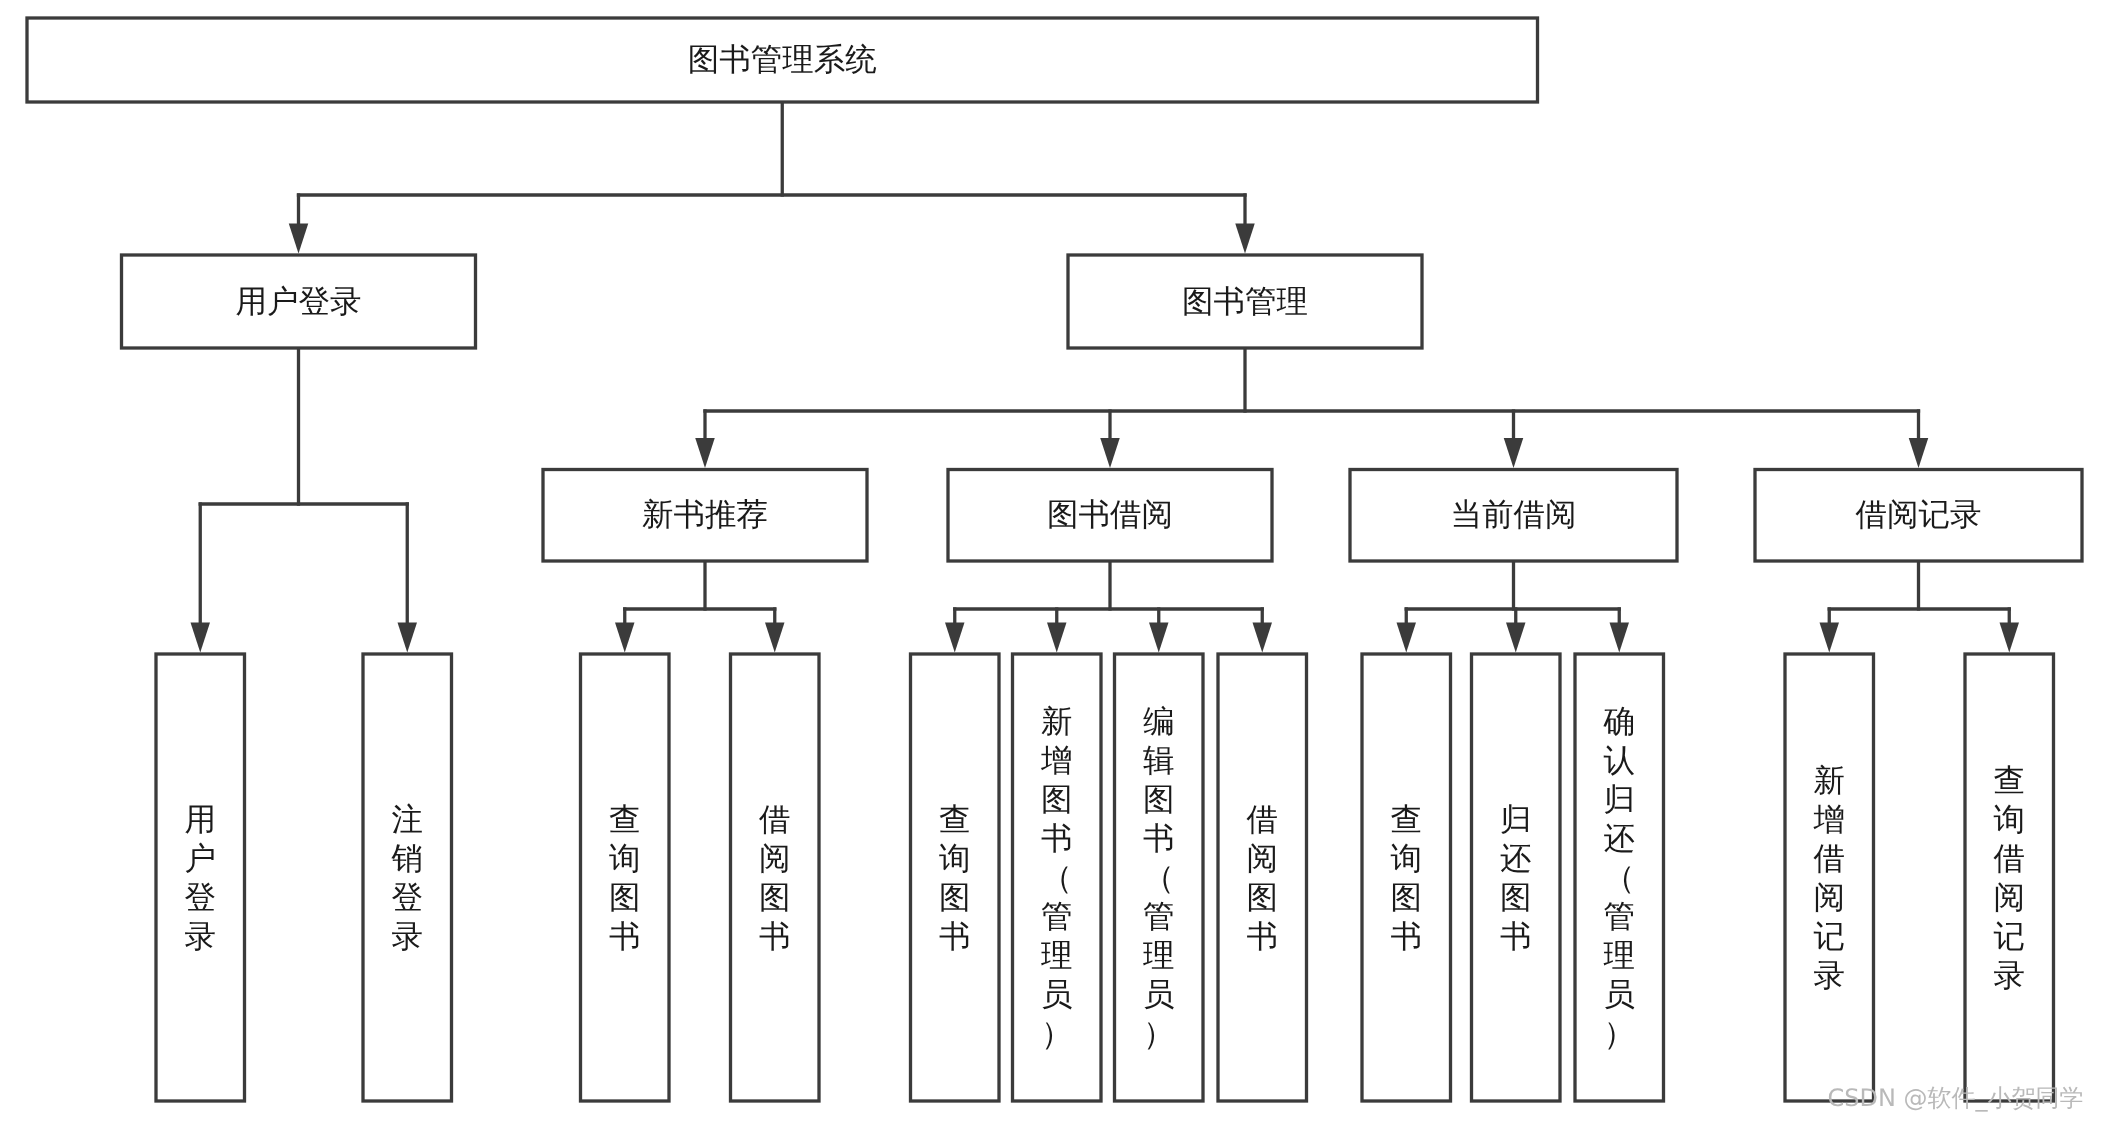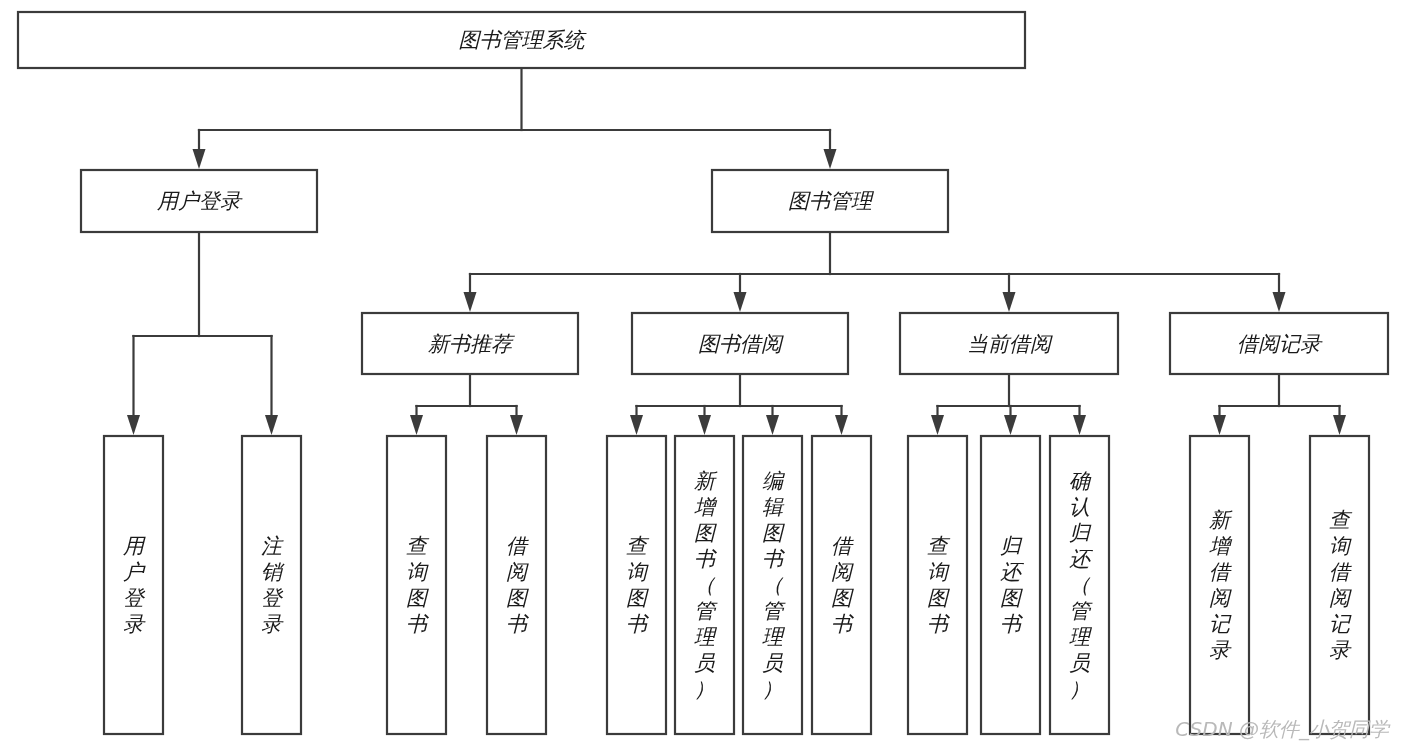--- a/index.html
+++ b/index.html
@@ -11,21 +11,20 @@
     width: 1405px;
     height: 747px;
     font-family: "DejaVu Sans", "Liberation Sans", sans-serif;
     overflow: hidden;
     position: relative;
   }
   #diagram-root {
     position: relative;
     width: 1405px;
     height: 747px;
-    font-style: italic;
   }
   svg#tree-svg {
     position: absolute;
     left: 0;
     top: 0;
     width: 1405px;
     height: 747px;
     display: block;
   }
   .node-box {
@@ -54,21 +53,21 @@
     font-family: "DejaVu Sans", "Liberation Sans", sans-serif;
     font-size: 21px;
     fill: #1a1a1a;
     text-anchor: middle;
   }
   .watermark {
     position: absolute;
     right: 16px;
     bottom: 4px;
     font-family: "DejaVu Sans", "Liberation Sans", sans-serif;
-    font-size: 20px;
+    font-size: 16px;
     color: #b9b9b9;
     white-space: nowrap;
     user-select: none;
   }
 </style>
 </head>
 <body>
 
 <div id="diagram-root">
   <svg id="tree-svg" viewBox="0 0 1405 747" xmlns="http://www.w3.org/2000/svg">

